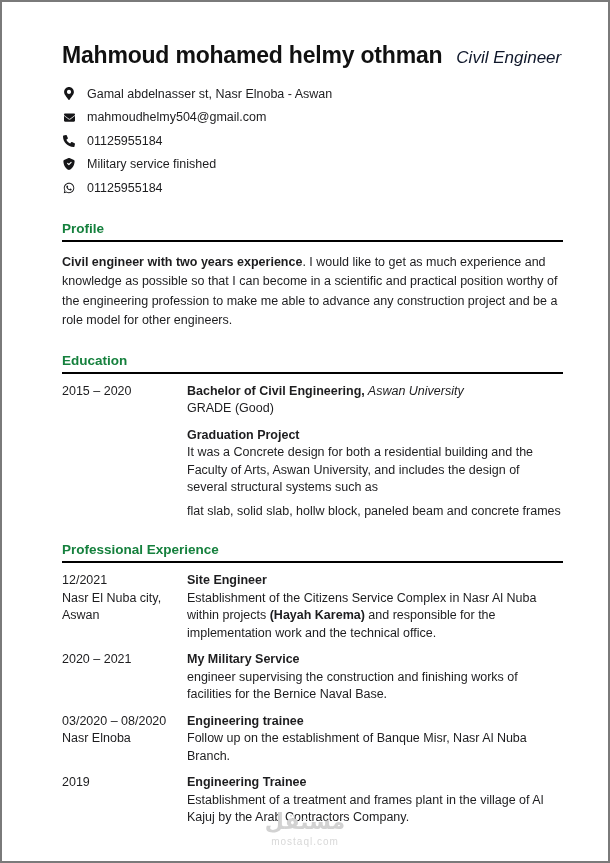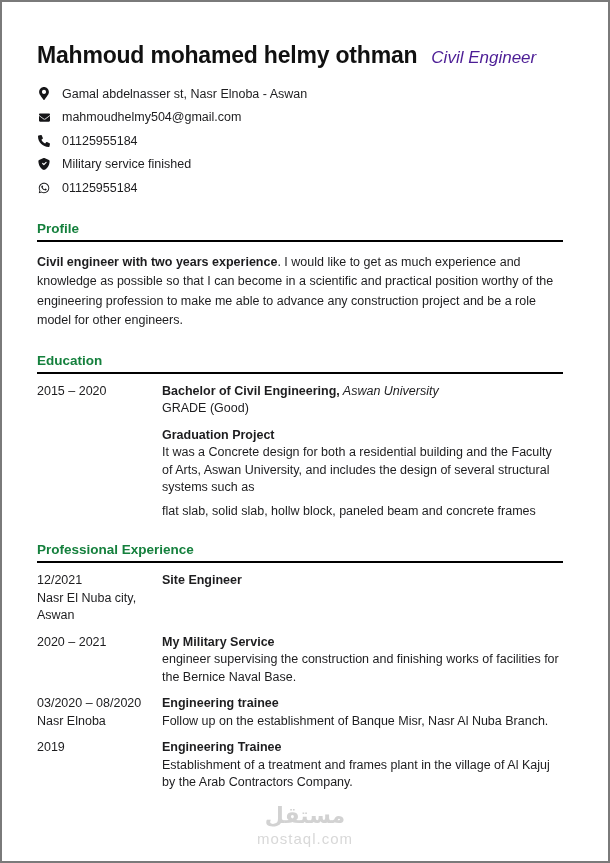--- a/index.html
+++ b/index.html
@@ -7,26 +7,26 @@
     position: relative;
     width: 610px;
     height: 863px;
     box-sizing: border-box;
     background: #ffffff;
     border: 2px solid #7a7a7a;
     font-family: "Liberation Sans", sans-serif;
     color: #1d1d1f;
     overflow: hidden;
   }
-  .content { padding: 40px 45px 0 35px; }
+  .content { padding: 40px 45px 0 60px; }
 
   
   .name-row { display: flex; align-items: baseline; gap: 14px; }
   .name { font-size: 23px; font-weight: bold; color: #111; letter-spacing: -0.2px; }
-  .job-title { font-size: 17px; font-style: italic; color: #4c1d95; }
+  .job-title { font-size: 17px; font-style: italic; color: #0f172a; }
 
   .contacts { list-style: none; margin: 13px 0 0 0; padding: 0; }
   .contact { display: flex; align-items: center; gap: 11px; height: 23.5px; font-size: 12.5px; }
   .icon { width: 14px; display: flex; justify-content: center; align-items: center; color: #161618; }
   .icon svg { display: block; }
 
   
   .section-heading {
     font-size: 13.5px;
     font-weight: bold;
@@ -61,21 +61,21 @@
     user-select: none;
   }
   .wm-ar {
     font-family: "DejaVu Sans", sans-serif;
     font-weight: bold;
     font-size: 22px;
     line-height: 28px;
     color: #d2d2d2;
   }
   .wm-en {
-    font-size: 15px;
+    font-size: 10px;
     letter-spacing: 1px;
     color: #d8d8d8;
     margin-top: 0px;
   }
 </style>
 </head>
 <body>
 
 <div class="page">
   <div class="content">
@@ -153,20 +153,21 @@
       <div class="section-heading">Professional Experience</div>
 
       <div class="row exp-entry">
         <div class="col-left">
           <div>12/2021</div>
           <div>Nasr El Nuba city,</div>
           <div>Aswan</div>
         </div>
         <div class="col-right">
           <div class="entry-title">Site Engineer</div>
+          <div><span>Establishment of the Citizens Service Complex in Nasr Al Nuba within projects </span><span class="bold">(Hayah Karema)</span><span> and responsible for the implementation work and the technical office.</span></div>
         </div>
       </div>
 
       <div class="row exp-entry">
         <div class="col-left">
           <div>2020 – 2021</div>
         </div>
         <div class="col-right">
           <div class="entry-title">My Military Service</div>
           <div>engineer supervising the construction and finishing works of facilities for the Bernice Naval Base.</div>

